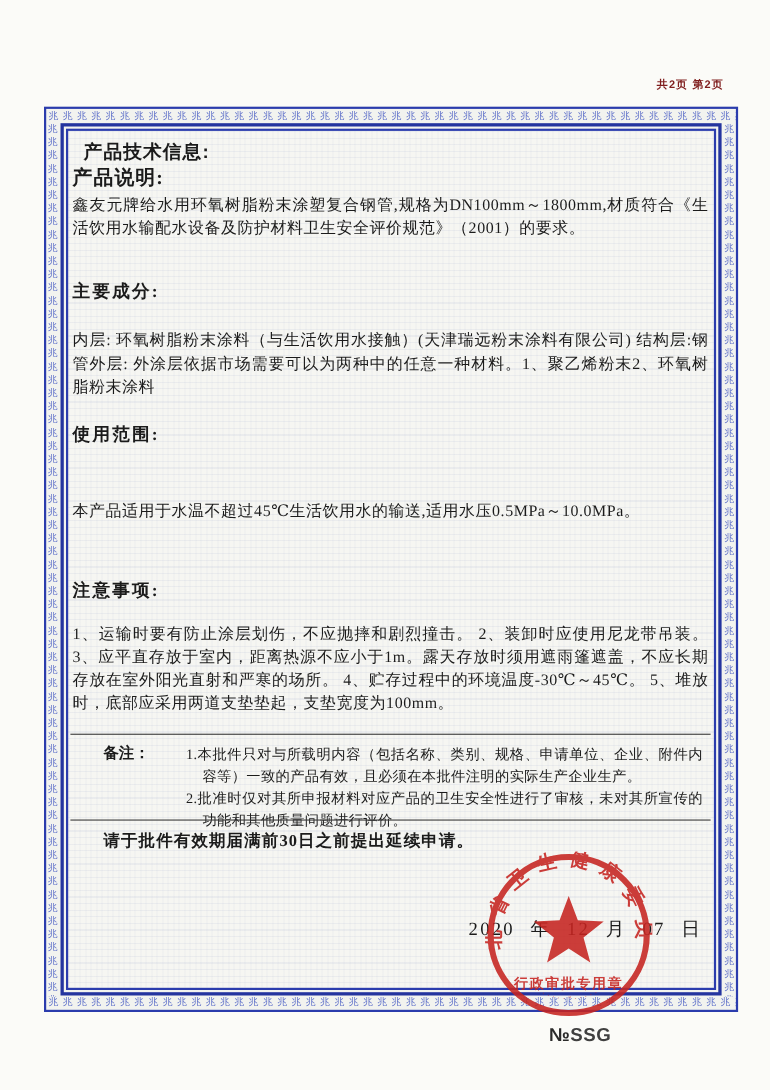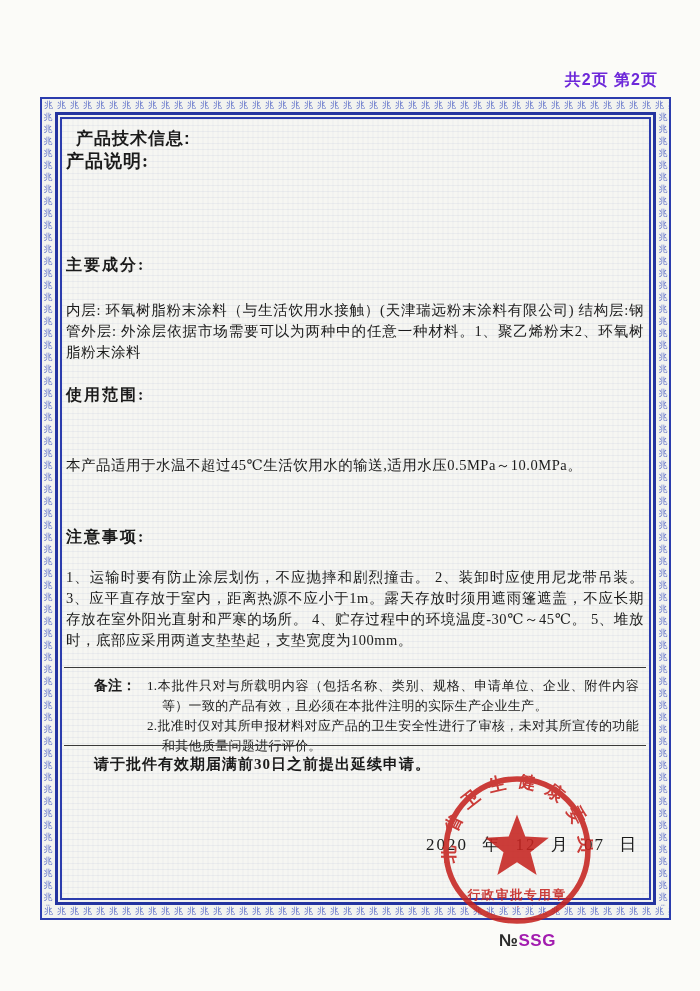--- a/index.html
+++ b/index.html
@@ -13,21 +13,21 @@
     width:700px;height:991px;
     background:#fbfbf8;
     font-family:"Liberation Serif","DejaVu Serif",serif;
     color:var(--ink);
     position:relative;overflow:hidden;
   }
   .page{position:absolute;inset:0;}
   .page-indicator{
     position:absolute;top:70px;right:42px;
     font-family:"Liberation Sans","DejaVu Sans",sans-serif;
-    font-size:16px;font-weight:bold;color:#6d28d9;letter-spacing:1px;
+    font-size:10px;font-weight:bold;color:#7f1d1d;letter-spacing:1px;
   }
   
   .border-outer{
     position:absolute;left:40px;top:97px;width:631px;height:823px;
     border:2px solid var(--blue);
     background:#f2f3ef;
     box-sizing:border-box;
   }
   .pb{position:absolute;color:#5a6cc8;font-size:9px;overflow:hidden;
       font-family:"Liberation Sans","DejaVu Sans",sans-serif;opacity:.95;}
@@ -65,58 +65,59 @@
   .h-section{left:4px;font-size:16px;font-weight:bold;letter-spacing:2px;text-align:right;}
   .h-components{top:136px;}
   .para-components{top:181px;}
   .h-usage{top:266px;}
   .para-usage{top:336px;}
   .h-precautions{top:408px;}
   .para-precautions{top:448px;}
   .divider{left:2px;width:582px;border-top:1.5px solid #3a3a3a;height:0;}
   .divider-1{top:548px;}
   .divider-2{top:626px;}
-  .remarks{left:32px;top:557px;width:545px;display:flex;font-size:13px;line-height:20px;}
+  .remarks{left:32px;top:557px;width:545px;display:flex;font-size:13px;line-height:20px;gap:22px;}
   .remarks-label{font-weight:bold;font-size:14px;white-space:nowrap;flex:0 0 auto;}
   .remarks-items{flex:1;margin-left:11px;}
   .remark-item{padding-left:15px;text-indent:-15px;text-align:justify;letter-spacing:.3px;}
   .renewal{left:32px;top:636px;font-size:15px;font-weight:bold;letter-spacing:1px;}
   .issue-date{left:364px;top:714px;font-size:17px;letter-spacing:2px;word-spacing:8px;z-index:1;}
   
   .stamp{
     position:absolute;left:441px;top:774px;width:152px;height:152px;
     z-index:6;color:var(--red);opacity:.88;
     pointer-events:none;
   }
   .serial{
     position:absolute;left:499px;top:931px;
     font-family:"Liberation Sans","DejaVu Sans",sans-serif;
     font-size:17px;font-weight:bold;letter-spacing:.5px;
   }
   .serial .prefix{color:#2a2a2a;}
-  .serial .value{color:#a21caf;}
+  .serial .value{color:#404040;}
 </style>
 </head>
 <body>
 
 <div class="page">
 
   <div class="page-indicator">共2页  第2页</div>
 
   <div class="border-outer">
     <div class="pb pb-h pb-top">兆兆兆兆兆兆兆兆兆兆兆兆兆兆兆兆兆兆兆兆兆兆兆兆兆兆兆兆兆兆兆兆兆兆兆兆兆兆兆兆兆兆兆兆兆兆兆兆兆兆兆兆兆兆兆兆兆兆兆兆兆兆兆兆兆兆兆兆兆兆兆兆兆兆兆兆兆兆兆兆兆兆兆兆兆兆兆兆兆兆兆兆兆兆兆兆兆兆兆兆兆兆兆兆兆兆兆兆兆兆兆兆兆兆兆兆兆兆兆兆兆兆兆兆兆兆兆兆兆兆兆兆兆兆兆兆兆兆兆兆兆兆兆兆兆兆兆兆兆兆</div>
     <div class="pb pb-h pb-bottom">兆兆兆兆兆兆兆兆兆兆兆兆兆兆兆兆兆兆兆兆兆兆兆兆兆兆兆兆兆兆兆兆兆兆兆兆兆兆兆兆兆兆兆兆兆兆兆兆兆兆兆兆兆兆兆兆兆兆兆兆兆兆兆兆兆兆兆兆兆兆兆兆兆兆兆兆兆兆兆兆兆兆兆兆兆兆兆兆兆兆兆兆兆兆兆兆兆兆兆兆兆兆兆兆兆兆兆兆兆兆兆兆兆兆兆兆兆兆兆兆兆兆兆兆兆兆兆兆兆兆兆兆兆兆兆兆兆兆兆兆兆兆兆兆兆兆兆兆兆兆</div>
     <div class="pb pb-v pb-left">兆兆兆兆兆兆兆兆兆兆兆兆兆兆兆兆兆兆兆兆兆兆兆兆兆兆兆兆兆兆兆兆兆兆兆兆兆兆兆兆兆兆兆兆兆兆兆兆兆兆兆兆兆兆兆兆兆兆兆兆兆兆兆兆兆兆兆兆兆兆兆兆兆兆兆兆兆兆兆兆兆兆兆兆兆兆兆兆兆兆</div>
     <div class="pb pb-v pb-right">兆兆兆兆兆兆兆兆兆兆兆兆兆兆兆兆兆兆兆兆兆兆兆兆兆兆兆兆兆兆兆兆兆兆兆兆兆兆兆兆兆兆兆兆兆兆兆兆兆兆兆兆兆兆兆兆兆兆兆兆兆兆兆兆兆兆兆兆兆兆兆兆兆兆兆兆兆兆兆兆兆兆兆兆兆兆兆兆兆兆</div>
 
     <div class="inner-frame">
       <div class="inner-frame2">
 
         <div class="abs doc-title">产品技术信息:</div>
         <div class="abs doc-subtitle">产品说明:</div>
+        <div class="abs para para-desc">鑫友元牌给水用环氧树脂粉末涂塑复合钢管,规格为DN100mm～1800mm,材质符合《生活饮用水输配水设备及防护材料卫生安全评价规范》（2001）的要求。</div>
 
         <div class="abs h-section h-components">主要成分:</div>
         <div class="abs para para-components">内层: 环氧树脂粉末涂料（与生活饮用水接触）(天津瑞远粉末涂料有限公司)  结构层:钢管外层: 外涂层依据市场需要可以为两种中的任意一种材料。1、聚乙烯粉末2、环氧树脂粉末涂料</div>
 
         <div class="abs h-section h-usage">使用范围:</div>
         <div class="abs para para-usage">本产品适用于水温不超过45℃生活饮用水的输送,适用水压0.5MPa～10.0MPa。</div>
 
         <div class="abs h-section h-precautions">注意事项:</div>
         <div class="abs para para-precautions">1、运输时要有防止涂层划伤，不应抛摔和剧烈撞击。 2、装卸时应使用尼龙带吊装。 3、应平直存放于室内，距离热源不应小于1m。露天存放时须用遮雨篷遮盖，不应长期存放在室外阳光直射和严寒的场所。 4、贮存过程中的环境温度-30℃～45℃。 5、堆放时，底部应采用两道支垫垫起，支垫宽度为100mm。</div>
 

